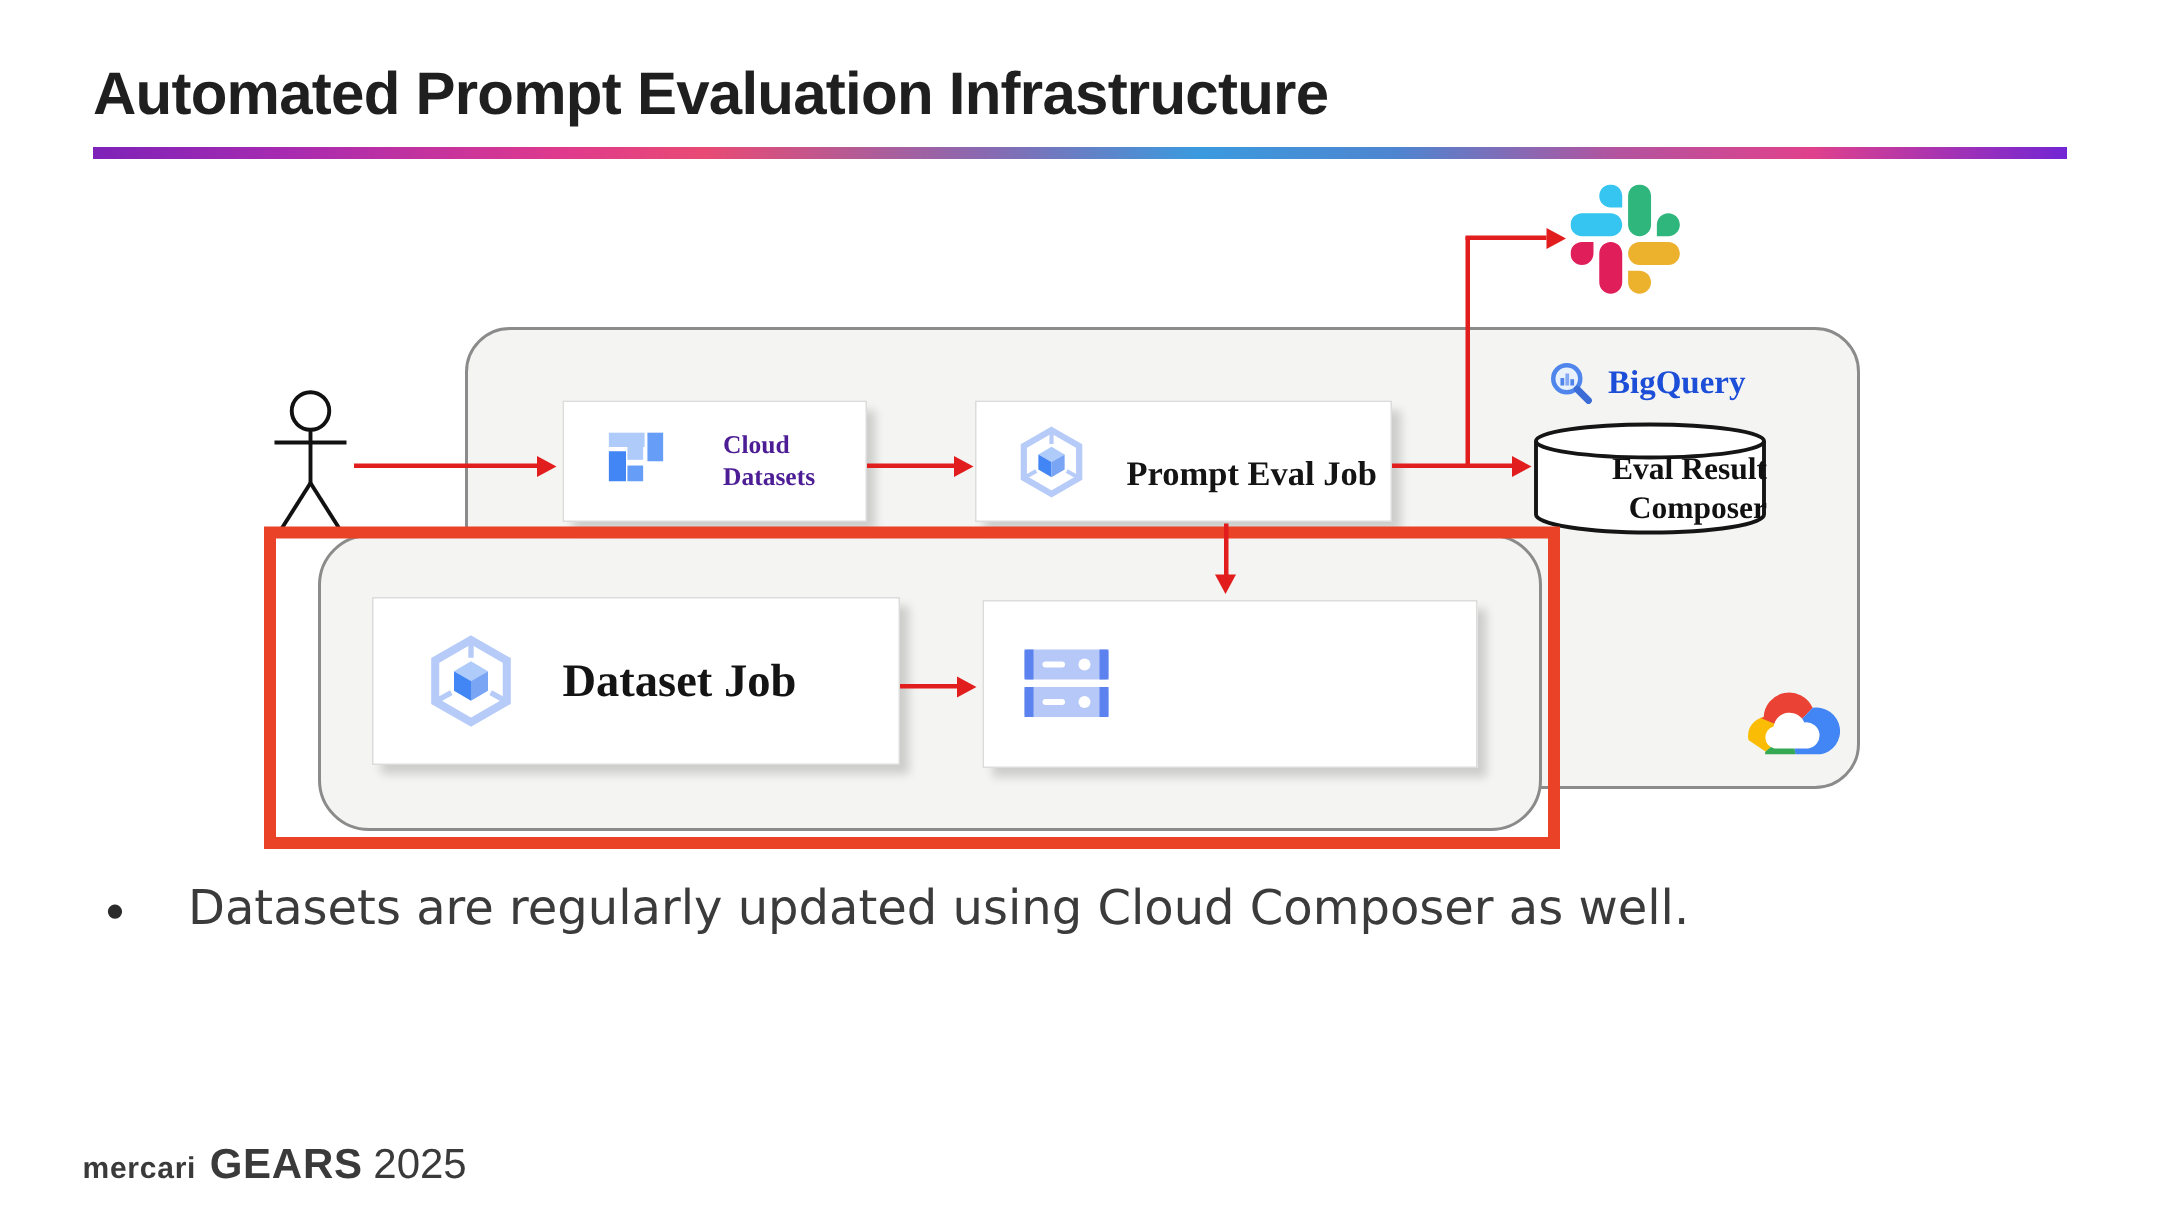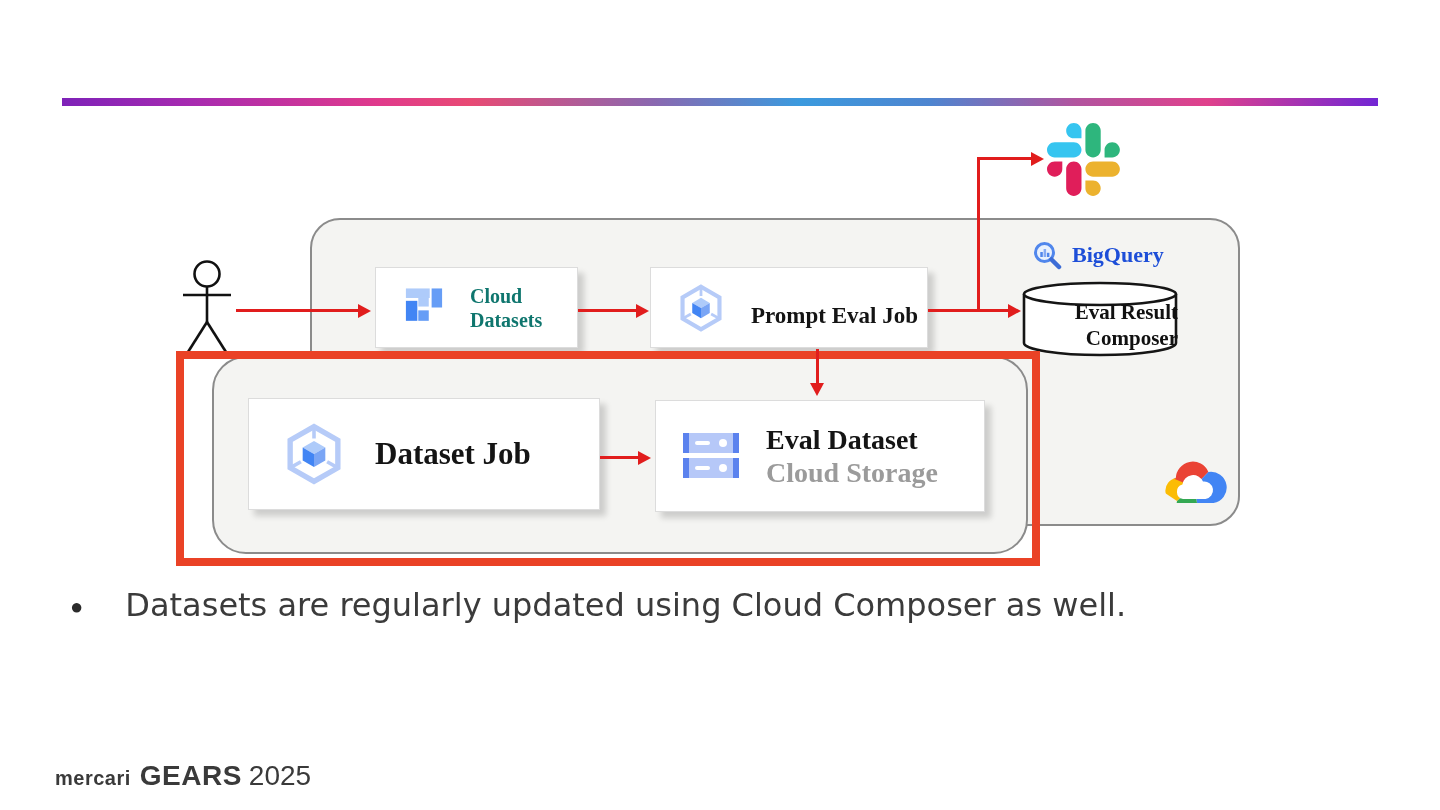--- a/index.html
+++ b/index.html
@@ -16,21 +16,21 @@
      background:#f4f4f2;border:2px solid #8b8b8b;border-radius:30px;box-sizing:border-box;z-index:1;}
   .inner-container{position:absolute;left:212px;top:356px;width:816px;height:198px;
      background:#f4f4f2;border:2px solid #8b8b8b;border-radius:34px;box-sizing:border-box;z-index:2;}
 
   
   .card{position:absolute;background:#ffffff;border:1px solid #dcdcdc;
         box-shadow:6px 6px 6px rgba(0,0,0,0.16);display:flex;align-items:center;z-index:10;box-sizing:border-box;}
   .card .lbl{font-family:"Liberation Serif","DejaVu Serif",serif;font-weight:700;color:#141414;}
   .lbl .muted{color:#9b9b9b;}
   .composer{left:375px;top:267px;width:203px;height:81px;padding-left:28px;gap:26px;}
-  .composer .lbl{font-size:20px;line-height:1.2;color:#0f766e;}
+  .composer .lbl{font-size:17px;line-height:1.2;color:#4c1d95;margin-left:12px;}
   .prompt{left:650px;top:267px;width:278px;height:81px;padding-left:26px;gap:26px;}
   .prompt .lbl{font-size:23px;margin-top:16px;}
   .dataset{left:248px;top:398px;width:352px;height:112px;padding-left:34px;gap:30px;}
   .dataset .lbl{font-size:31px;}
   .evalds{left:655px;top:400px;width:330px;height:112px;padding-left:26px;gap:26px;}
   .evalds .lbl{font-size:28px;line-height:1.18;}
 
   
   .bq{position:absolute;left:1032px;top:240px;display:flex;align-items:center;gap:10px;z-index:10;}
   .bq .lbl{font-family:"Liberation Serif","DejaVu Serif",serif;font-weight:700;font-size:22px;color:#1d4ed8;}
@@ -61,20 +61,21 @@
   .footer{position:absolute;left:55px;top:760px;display:flex;align-items:baseline;color:#3a3a3a;z-index:5;}
   .footer .brand{font-size:20px;font-weight:600;letter-spacing:0.5px;}
   .footer .brand2{font-size:28px;font-weight:800;margin-left:9px;letter-spacing:0.5px;}
   .footer .year{font-size:28px;font-weight:400;margin-left:7px;}
 </style>
 </head>
 <body>
 
 <div class="stage">
 
+  <div class="title">Automated Prompt Evaluation Infrastructure</div>
   <div class="title-rule"></div>
 
   <div>
 
     <div class="outer-container"></div>
     <div class="inner-container"></div>
 
     <svg class="actor" width="62" height="98" viewBox="0 0 62 98">
       <circle cx="29" cy="16" r="12.5" fill="#fff" stroke="#111" stroke-width="2.6"></circle>
       <line x1="5" y1="37" x2="53" y2="37" stroke="#111" stroke-width="2.6"></line>
@@ -133,24 +134,20 @@
           <circle cx="41" cy="11" r="4" fill="#ffffff"></circle>
         </g>
         <g>
           <rect x="1" y="26" width="56" height="20" rx="2" fill="#b6c8f8"></rect>
           <rect x="1" y="26" width="6" height="20" fill="#5b82ee"></rect>
           <rect x="51" y="26" width="6" height="20" fill="#5b82ee"></rect>
           <rect x="13" y="34" width="15" height="4" rx="2" fill="#ffffff"></rect>
           <circle cx="41" cy="36" r="4" fill="#ffffff"></circle>
         </g>
       </svg>
-      <div class="lbl">
-        <div>Eval Dataset</div>
-        <div class="muted">Cloud Storage</div>
-      </div>
     </div>
 
     <div class="bq">
       <svg width="30" height="30" viewBox="0 0 30 30">
         <circle cx="12.5" cy="12.5" r="9" fill="#e9f1fd" stroke="#5086ec" stroke-width="3"></circle>
         <line x1="19.5" y1="19.5" x2="27" y2="27" stroke="#3c6cd6" stroke-width="4.5" stroke-linecap="round"></line>
         <rect x="8.3" y="12" width="2.5" height="5" fill="#5086ec"></rect>
         <rect x="11.6" y="9" width="2.5" height="8" fill="#85aaf3"></rect>
         <rect x="14.9" y="12.8" width="2.5" height="4.2" fill="#5086ec"></rect>
       </svg>

